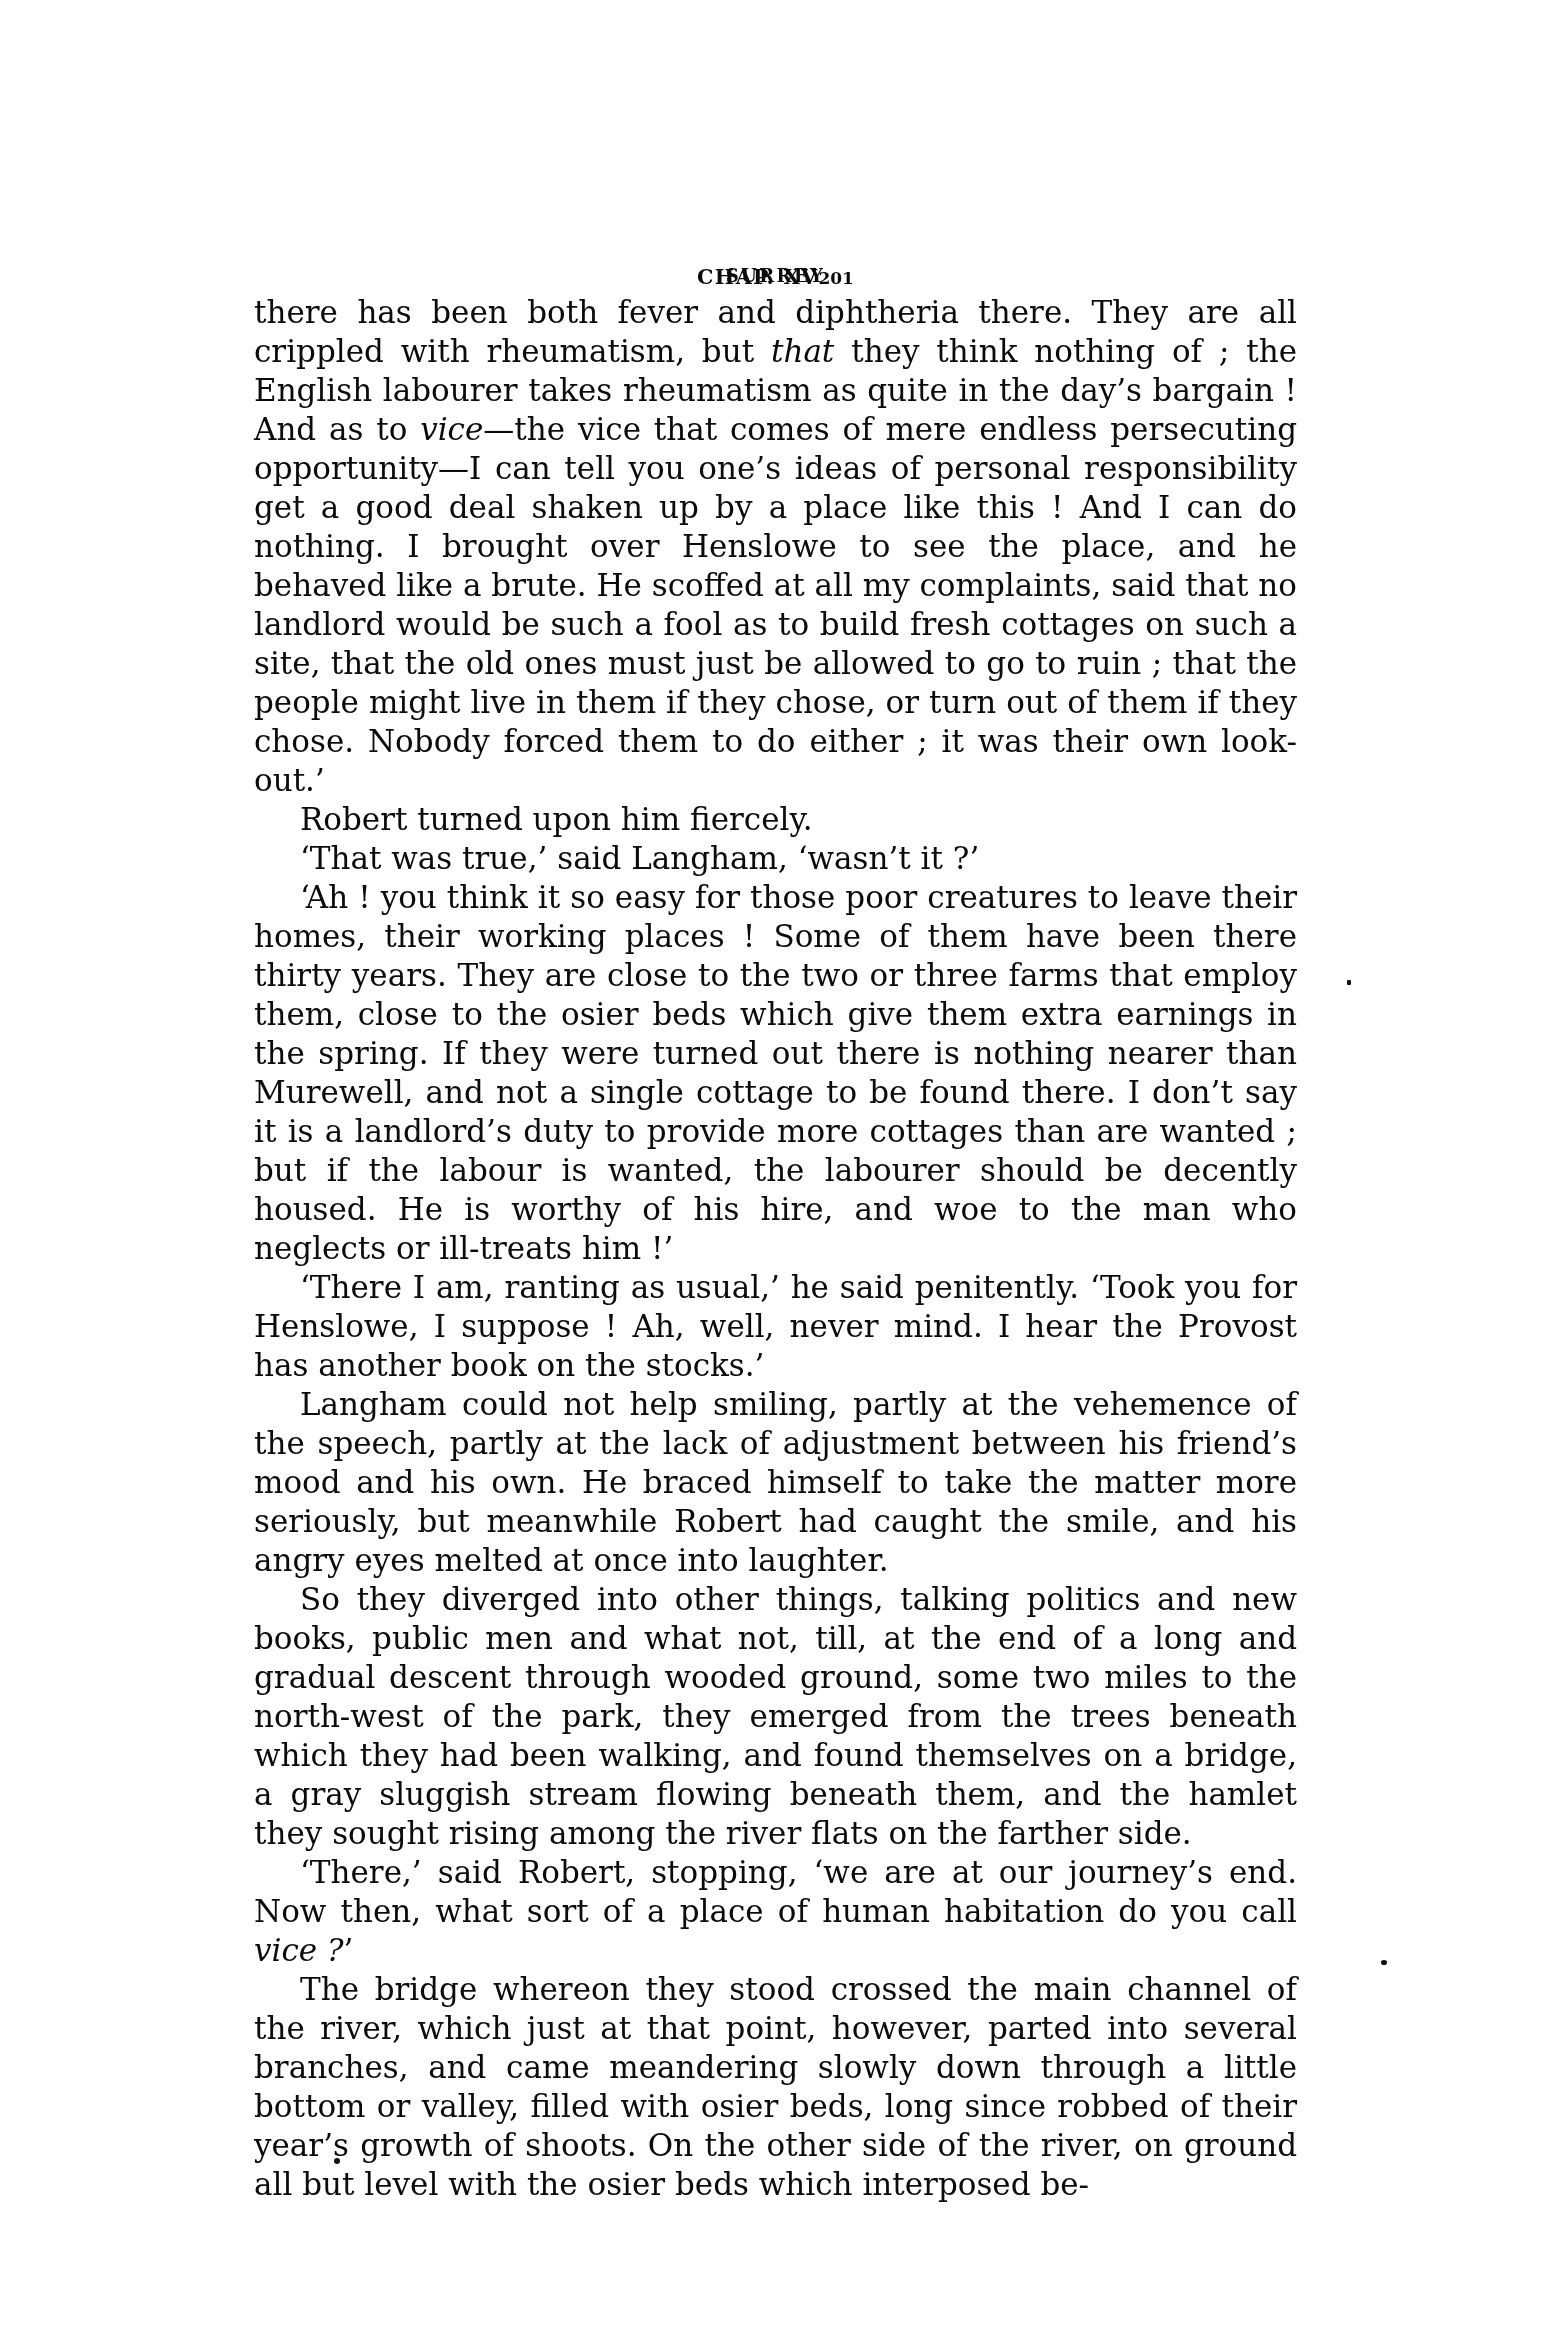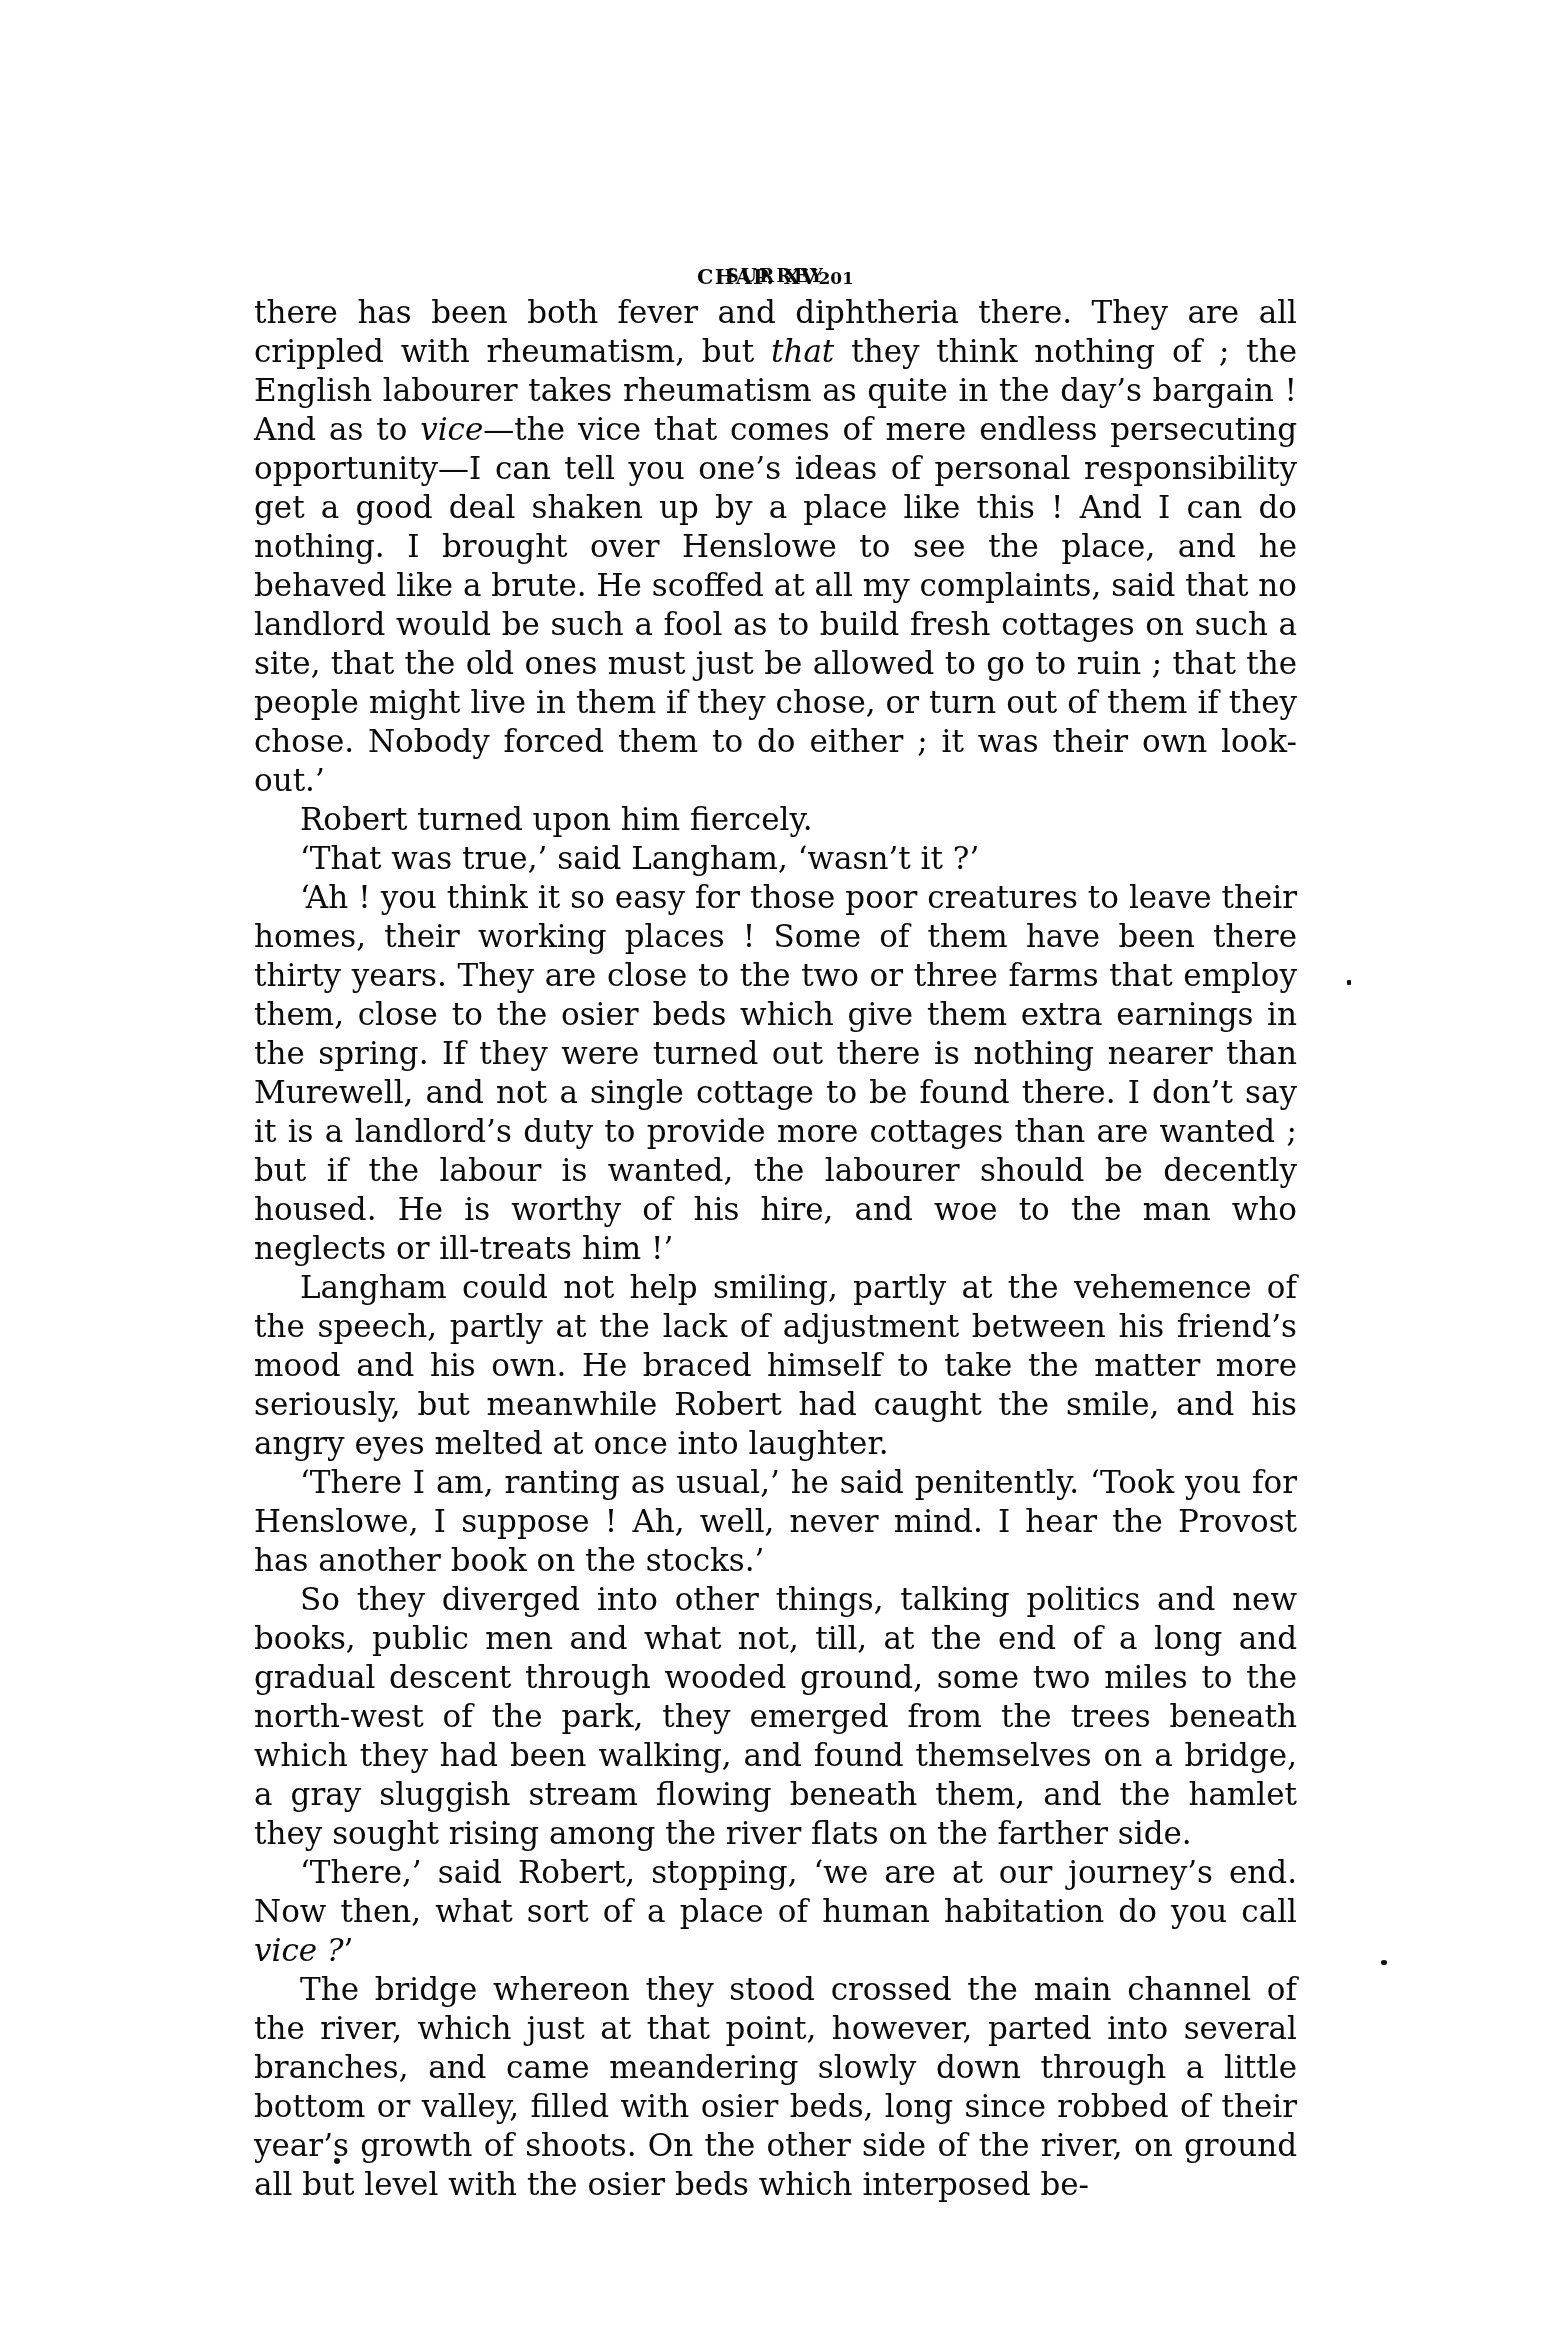--- a/index.html
+++ b/index.html
@@ -82,22 +82,22 @@
     <span class="chapter-label">CHAP. XV</span>
     <span class="running-title">SURREY</span>
     <span class="page-number">201</span>
   </header>
 
   <main class="text-block" id="text-block">
       <p class="para"><span>there has been both fever and diphtheria there. They are all crippled with rheumatism, but </span><span class="em">that</span><span> they think nothing of ; the English labourer takes rheumatism as quite in the day’s bargain ! And as to </span><span class="em">vice</span><span>—the vice that comes of mere endless persecuting opportunity—I can tell you one’s ideas of personal responsibility get a good deal shaken up by a place like this ! And I can do nothing. I brought over Henslowe to see the place, and he behaved like a brute. He scoffed at all my complaints, said that no landlord would be such a fool as to build fresh cottages on such a site, that the old ones must just be allowed to go to ruin ; that the people might live in them if they chose, or turn out of them if they chose. Nobody forced them to do either ; it was their own look-out.’</span></p>
       <p class="para indent"><span>Robert turned upon him fiercely.</span></p>
       <p class="para indent"><span>‘That was true,’ said Langham, ‘wasn’t it ?’</span></p>
       <p class="para indent"><span>‘Ah ! you think it so easy for those poor creatures to leave their homes, their working places ! Some of them have been there thirty years. They are close to the two or three farms that employ them, close to the osier beds which give them extra earnings in the spring. If they were turned out there is nothing nearer than Murewell, and not a single cottage to be found there. I don’t say it is a landlord’s duty to provide more cottages than are wanted ; but if the labour is wanted, the labourer should be decently housed. He is worthy of his hire, and woe to the man who neglects or ill-treats him !’</span></p>
+      <p class="para indent"><span>‘There I am, ranting as usual,’ he said penitently. ‘Took you for Henslowe, I suppose ! Ah, well, never mind. I hear the Provost has another book on the stocks.’</span></p>
       <p class="para indent"><span>Langham could not help smiling, partly at the vehemence of the speech, partly at the lack of adjustment between his friend’s mood and his own. He braced himself to take the matter more seriously, but meanwhile Robert had caught the smile, and his angry eyes melted at once into laughter.</span></p>
-      <p class="para indent"><span>‘There I am, ranting as usual,’ he said penitently. ‘Took you for Henslowe, I suppose ! Ah, well, never mind. I hear the Provost has another book on the stocks.’</span></p>
       <p class="para indent"><span>So they diverged into other things, talking politics and new books, public men and what not, till, at the end of a long and gradual descent through wooded ground, some two miles to the north-west of the park, they emerged from the trees beneath which they had been walking, and found themselves on a bridge, a gray sluggish stream flowing beneath them, and the hamlet they sought rising among the river flats on the farther side.</span></p>
       <p class="para indent"><span>‘There,’ said Robert, stopping, ‘we are at our journey’s end. Now then, what sort of a place of human habitation do you call </span><span class="em">vice ?</span><span>’</span></p>
       <p class="para indent"><span>The bridge whereon they stood crossed the main channel of the river, which just at that point, however, parted into several branches, and came meandering slowly down through a little bottom or valley, filled with osier beds, long since robbed of their year’s growth of shoots. On the other side of the river, on ground all but level with the osier beds which interposed be-</span></p>
     </main>
 
   <div class="speck speck-a"></div>
   <div class="speck speck-b"></div>
   <div class="speck speck-c"></div>
 
 </div>

